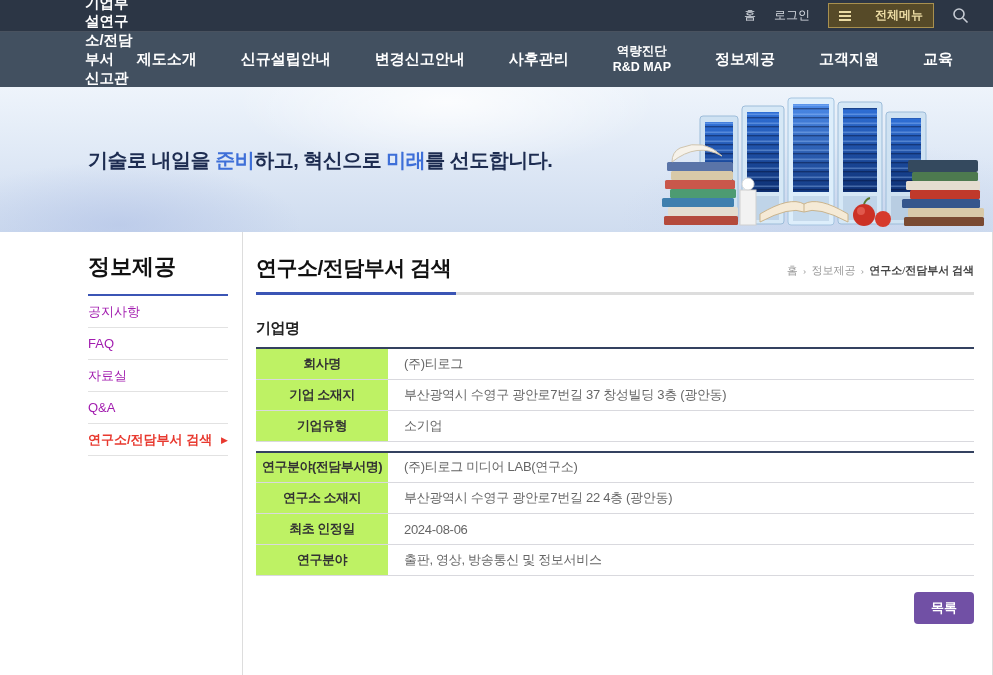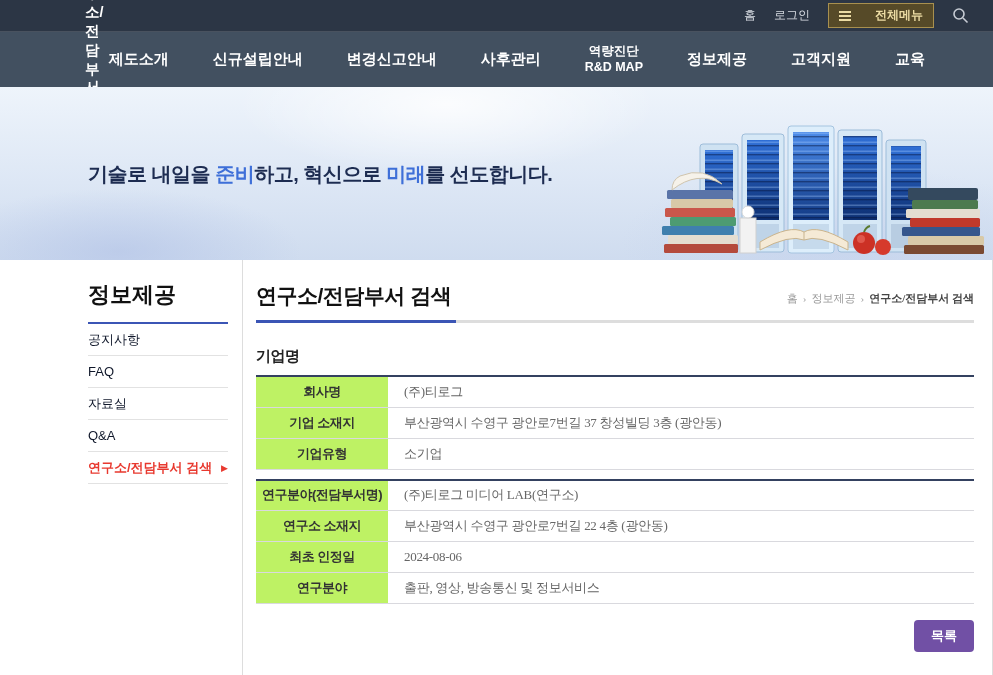--- a/index.html
+++ b/index.html
@@ -17,45 +17,45 @@
                  padding:3px 10px; cursor:pointer; }
   .ham { display:inline-block; width:12px; }
   .ham i { display:block; height:2px; background:#ecdca4; margin:2px 0; }
   .search-btn { background:none; border:none; cursor:pointer; display:flex; align-items:center; }
 
   
   .navbar { height:55px; background:#41506176; background:#415061; background:#40516176; background:#405061;
             display:flex; align-items:center; padding-left:85px; }
   .navbar { background:#42506076; background:#425060; }
   .logo { color:#fff; font-size:14.5px; font-weight:bold; line-height:1.3; cursor:pointer; }
-  .nav-menu { display:flex; align-items:center; gap:44px; margin-left:auto; margin-right:68px; }
+  .nav-menu { display:flex; align-items:center; gap:44px; margin-left:auto; margin-right:40px; }
   .nav-item { color:#fff; font-size:15px; font-weight:bold; cursor:pointer; white-space:nowrap; }
   .nav-item.two-line { font-size:12.5px; text-align:center; line-height:1.25; }
 
   
-  .hero { position:relative; height:173px; overflow:hidden;
+  .hero { position:relative; height:145px; overflow:hidden;
           background:
             radial-gradient(ellipse 260px 90px at 12% 95%, rgba(173,190,229,0.55), rgba(173,190,229,0) 70%),
             radial-gradient(ellipse 300px 100px at 45% 10%, rgba(255,255,255,0.8), rgba(255,255,255,0) 70%),
             radial-gradient(ellipse 320px 110px at 85% 90%, rgba(190,205,235,0.45), rgba(190,205,235,0) 70%),
             linear-gradient(180deg, #eef4fb 0%, #dde7f5 55%, #cfdcef 100%); }
   .hero-text { position:absolute; left:88px; top:50%; transform:translateY(-50%);
                font-size:20px; font-weight:600; color:#1d2c51; letter-spacing:-0.5px; }
   .hero-text .hl { color:#3e6fd8; font-weight:bold; }
   .hero-art { position:absolute; right:6px; bottom:2px; }
 
   
   .content { display:flex; min-height:443px; padding-left:88px; }
 
   .sidebar { width:155px; flex:0 0 155px; border-right:1px solid #ddd; padding-top:20px; }
   .sb-inner { width:140px; }
   .sb-title { font-size:22px; font-weight:bold; color:#111; padding-bottom:12px;
               border-bottom:2px solid #3b55b5; }
   .sb-item { display:flex; align-items:center; justify-content:space-between;
-             height:32px; font-size:13px; color:#0f172a; border-bottom:1px solid #e2e2e2;
+             height:32px; font-size:13px; color:#a21caf; border-bottom:1px solid #e2e2e2;
              cursor:pointer; }
   .sb-item.active { color:#e8392f; font-weight:bold; }
   .sb-arrow { color:#e8392f; font-size:9px; }
 
   .main { flex:1; border-right:1px solid #ddd; padding:22px 18px 0 13px; }
   .title-row { display:flex; align-items:flex-end; justify-content:space-between; }
   .page-title { font-size:21px; font-weight:bold; color:#111; letter-spacing:-0.5px; }
   .breadcrumb { font-size:11px; color:#999; padding-bottom:4px; white-space:nowrap;font-family:Liberation Serif, serif; }
   .breadcrumb .sep { margin:0 5px; color:#aaa; }
   .breadcrumb .current { color:#444; font-weight:bold; }
@@ -64,21 +64,21 @@
                              width:200px; background:#3b55b5; }
 
   .section-heading { margin-top:24px; font-size:15px; font-weight:bold; color:#222;
                      letter-spacing:-0.5px; }
   table.info { width:100%; border-collapse:collapse; margin-top:9px;
                border-top:2px solid #344160; }
   table.info th { width:132px; background:#bef264; font-size:13px; font-weight:bold;
                   color:#333; text-align:center; height:31px;
                   border-bottom:1px solid #d9d9de; letter-spacing:-0.5px; }
   table.info td { font-size:13px; color:#666; padding-left:16px; height:31px;
-                  border-bottom:1px solid #d9d9de; letter-spacing:-0.3px;font-family:Liberation Serif, serif; }
+                  border-bottom:1px solid #d9d9de; letter-spacing:-0.3px; }
 
   .btn-row { margin-top:16px; text-align:right; }
   .list-btn { background:#7150a5; color:#fff; font-size:13px; font-weight:bold;
               border:none; border-radius:4px; padding:7px 17px; cursor:pointer; }
 </style>
 </head>
 <body>
 
 <div class="page">
 

